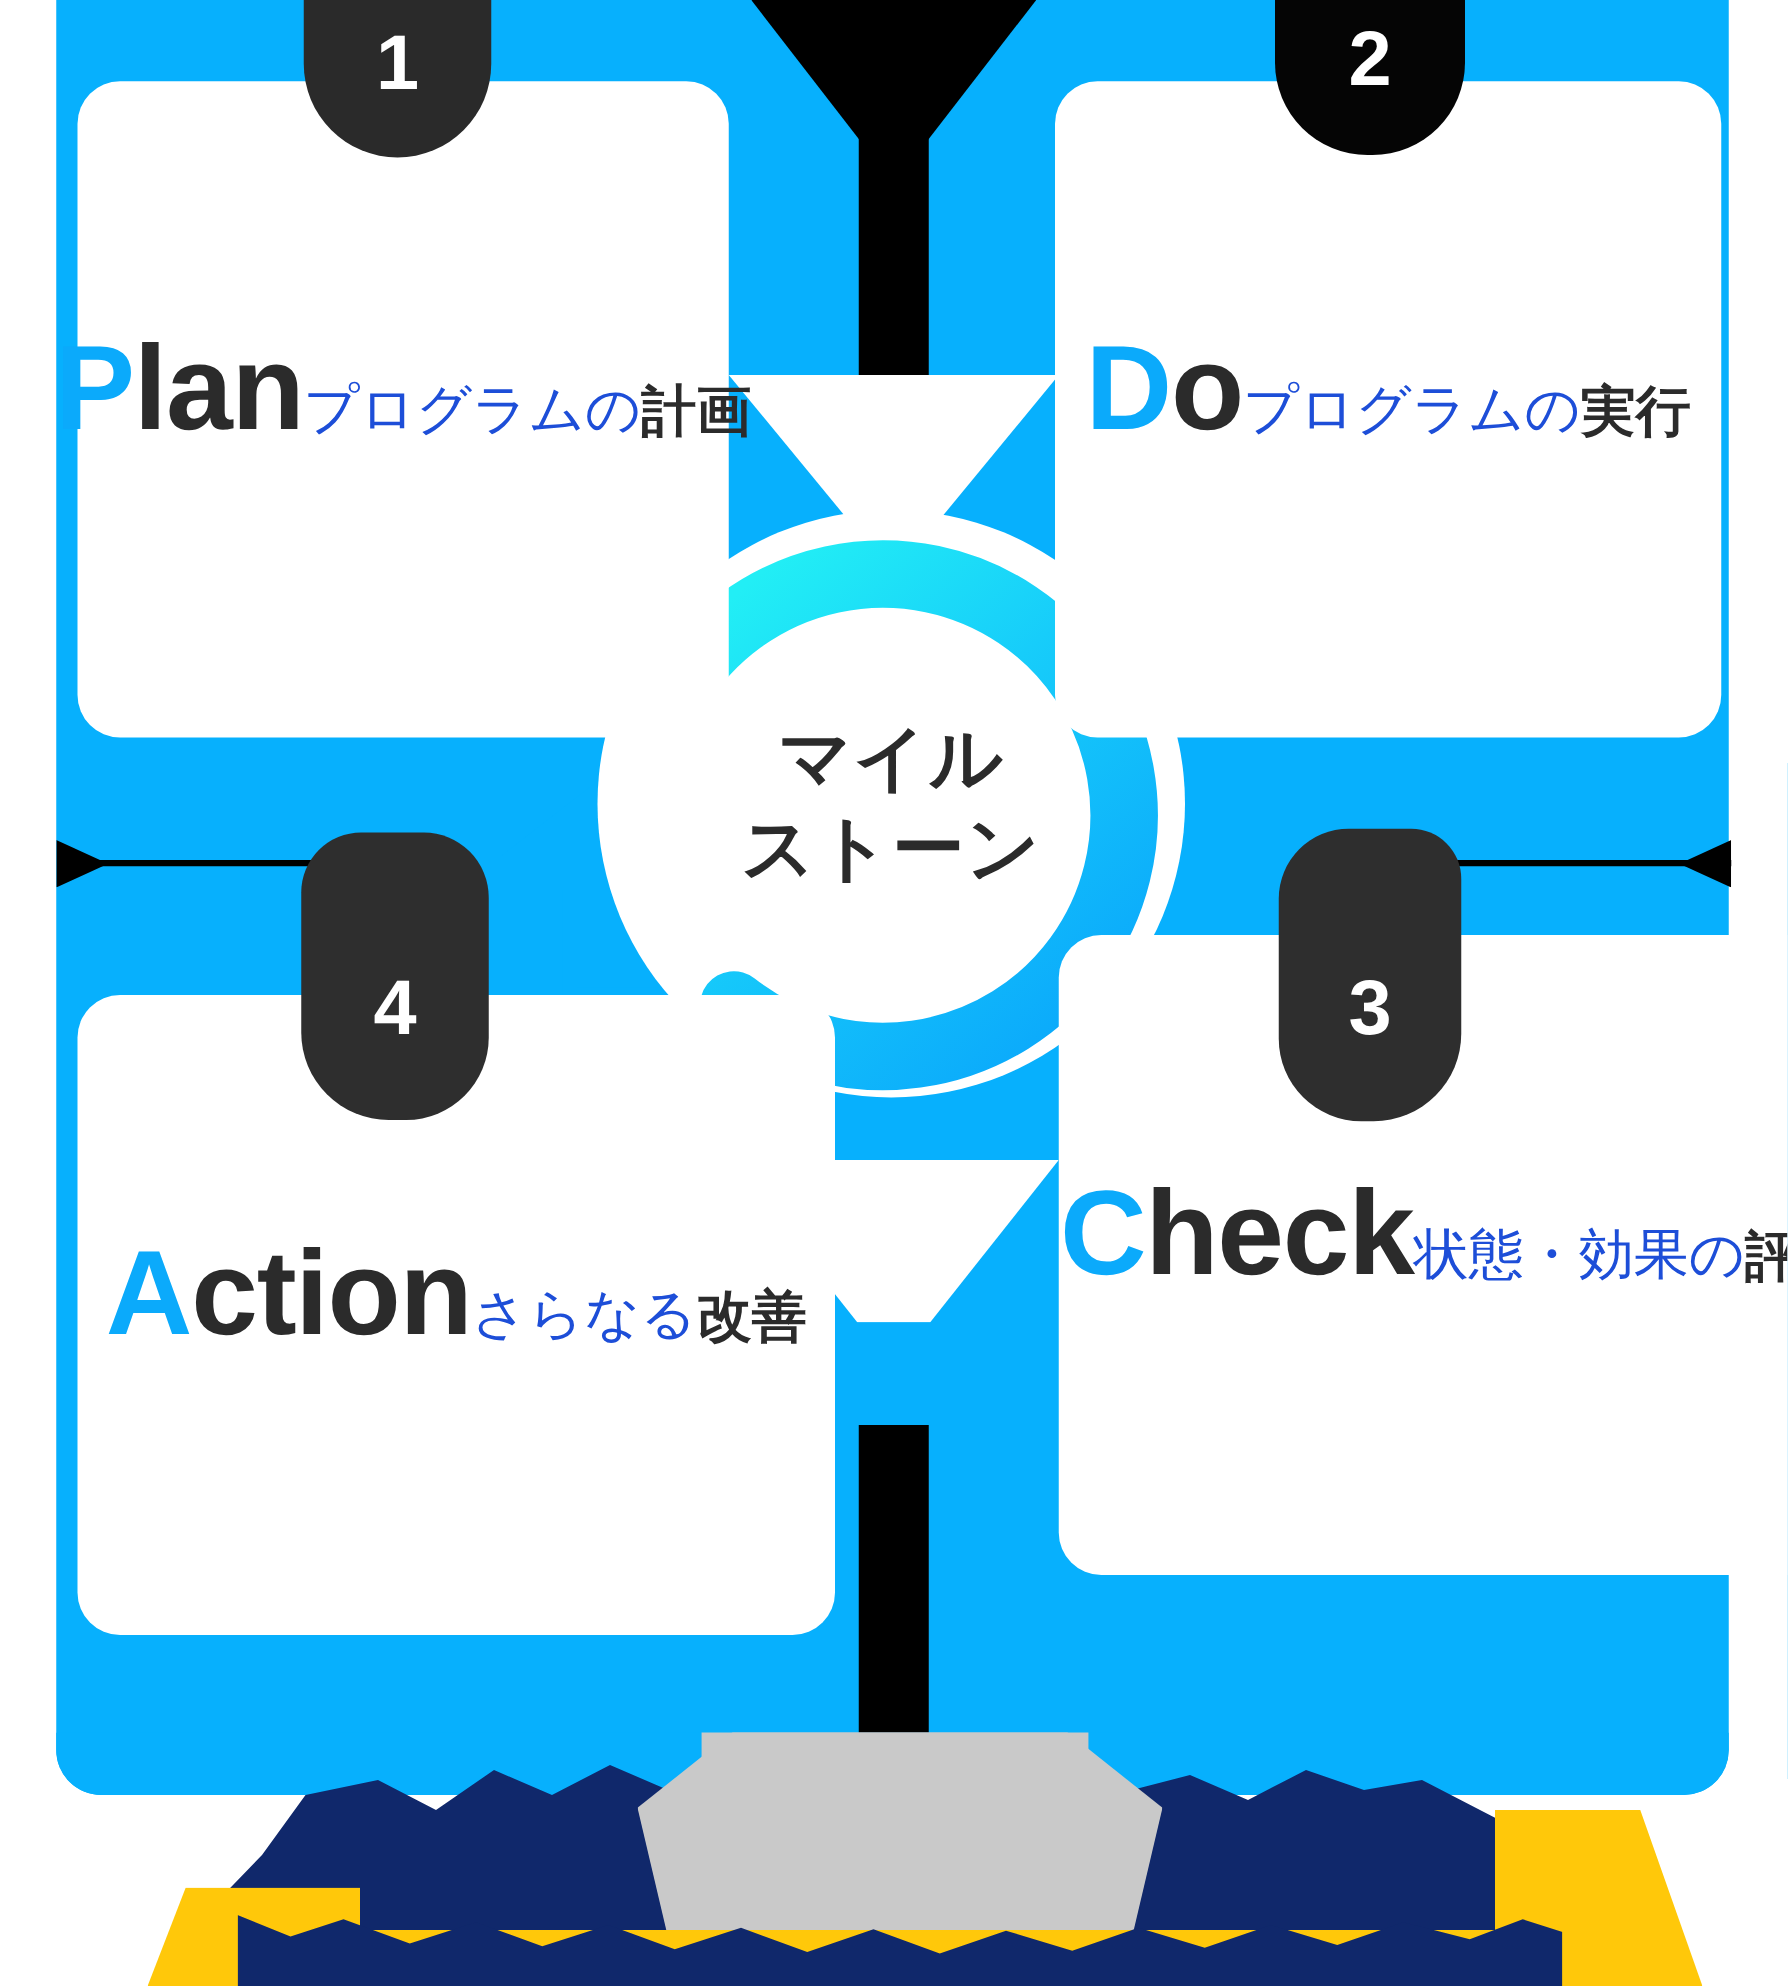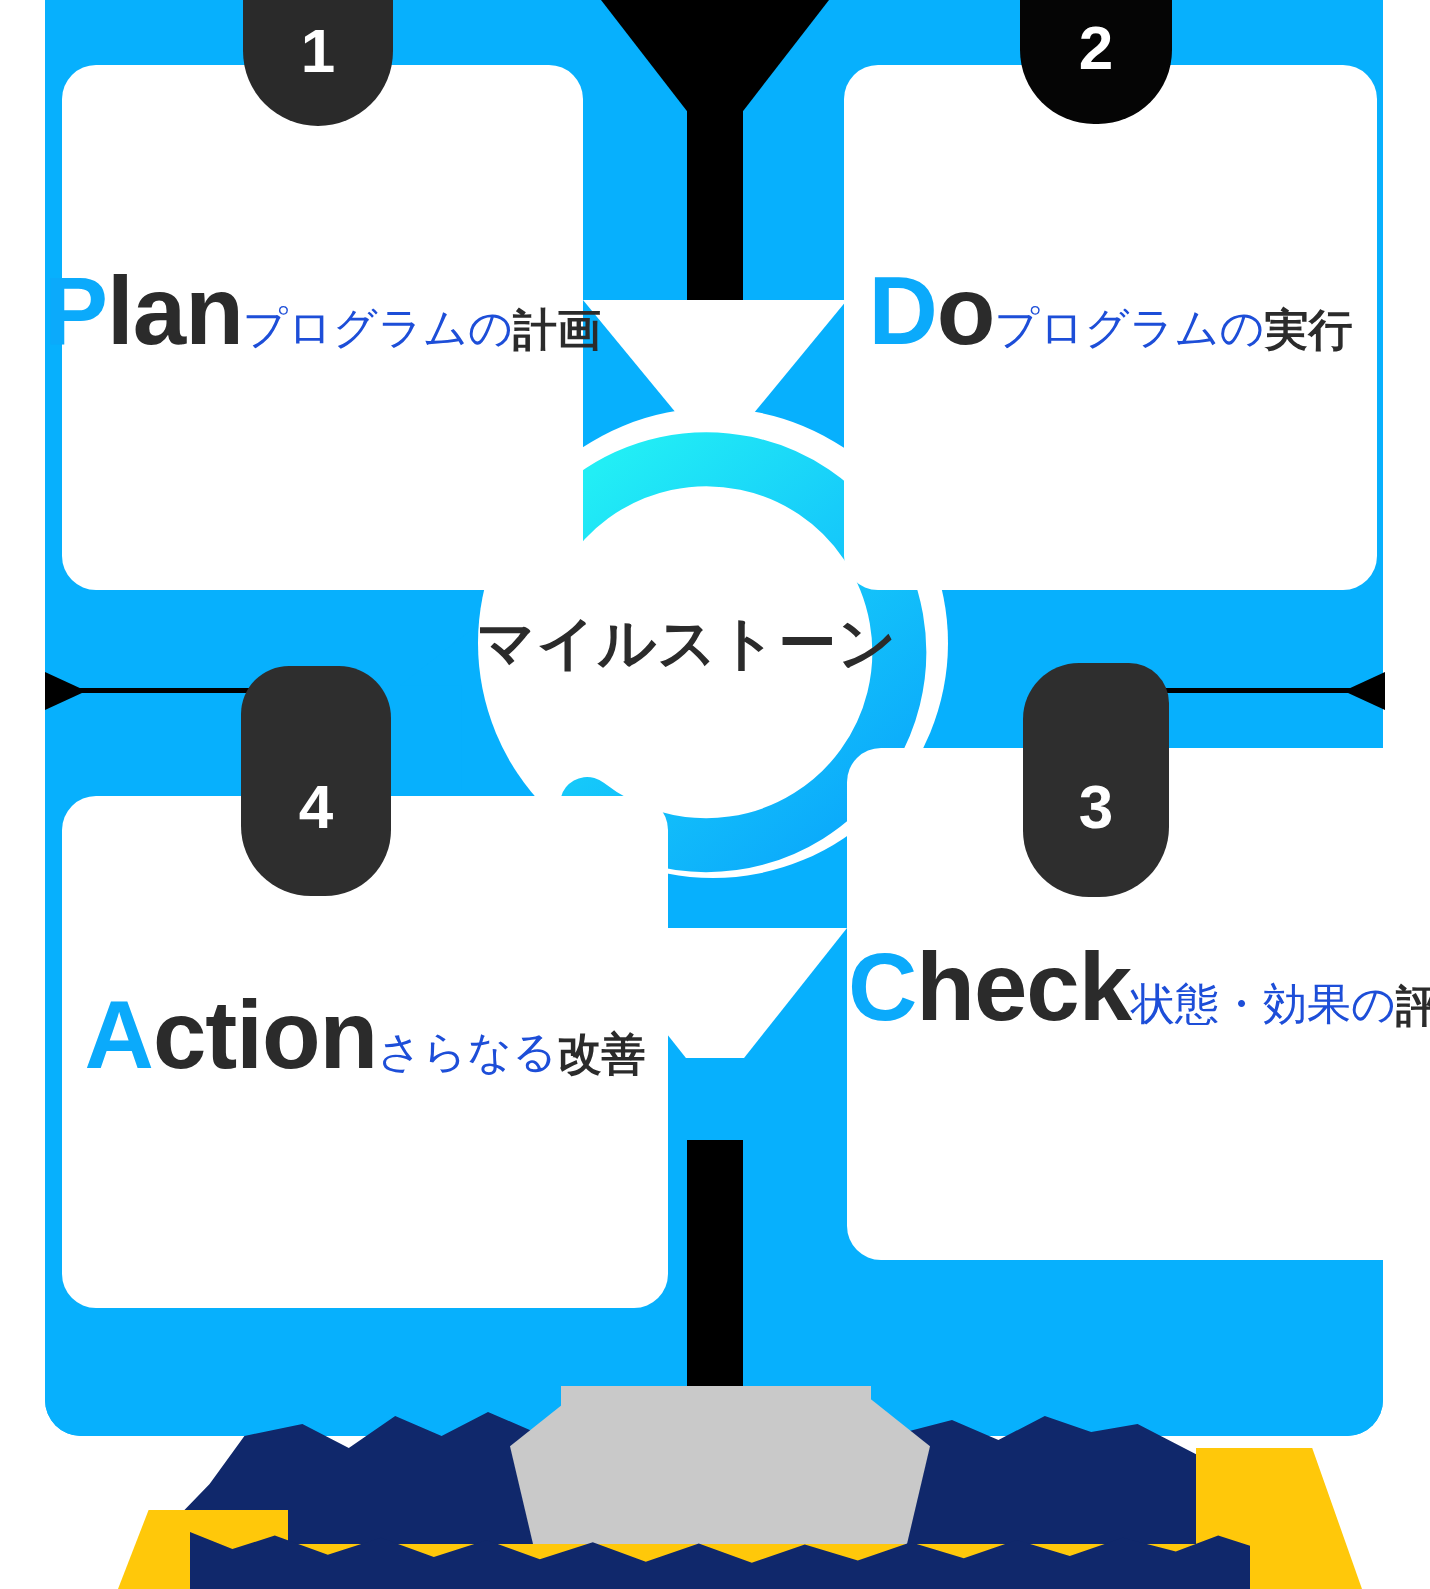--- a/index.html
+++ b/index.html
@@ -186,24 +186,24 @@
   .badge-4 {
     left: 241px; top: 666px; width: 150px; height: 180px;
     background: #2e2e2e;
     border-radius: 48px 52px 66px 70px;
     padding-top: 50px;
   }
 
   
   .center-label {
     position: absolute;
-    left: 452px; top: 408px;
+    left: 478px; top: 408px;
     width: 470px; height: 470px;
     display: flex;
-    flex-direction: row;
+    flex-direction: column;
     align-items: center;
     justify-content: center;
     z-index: 7;
     pointer-events: none;
   }
   .center-label span {
     font-size: 58px;
     font-weight: 700;
     color: #2b2b2b;
     line-height: 1.24;

